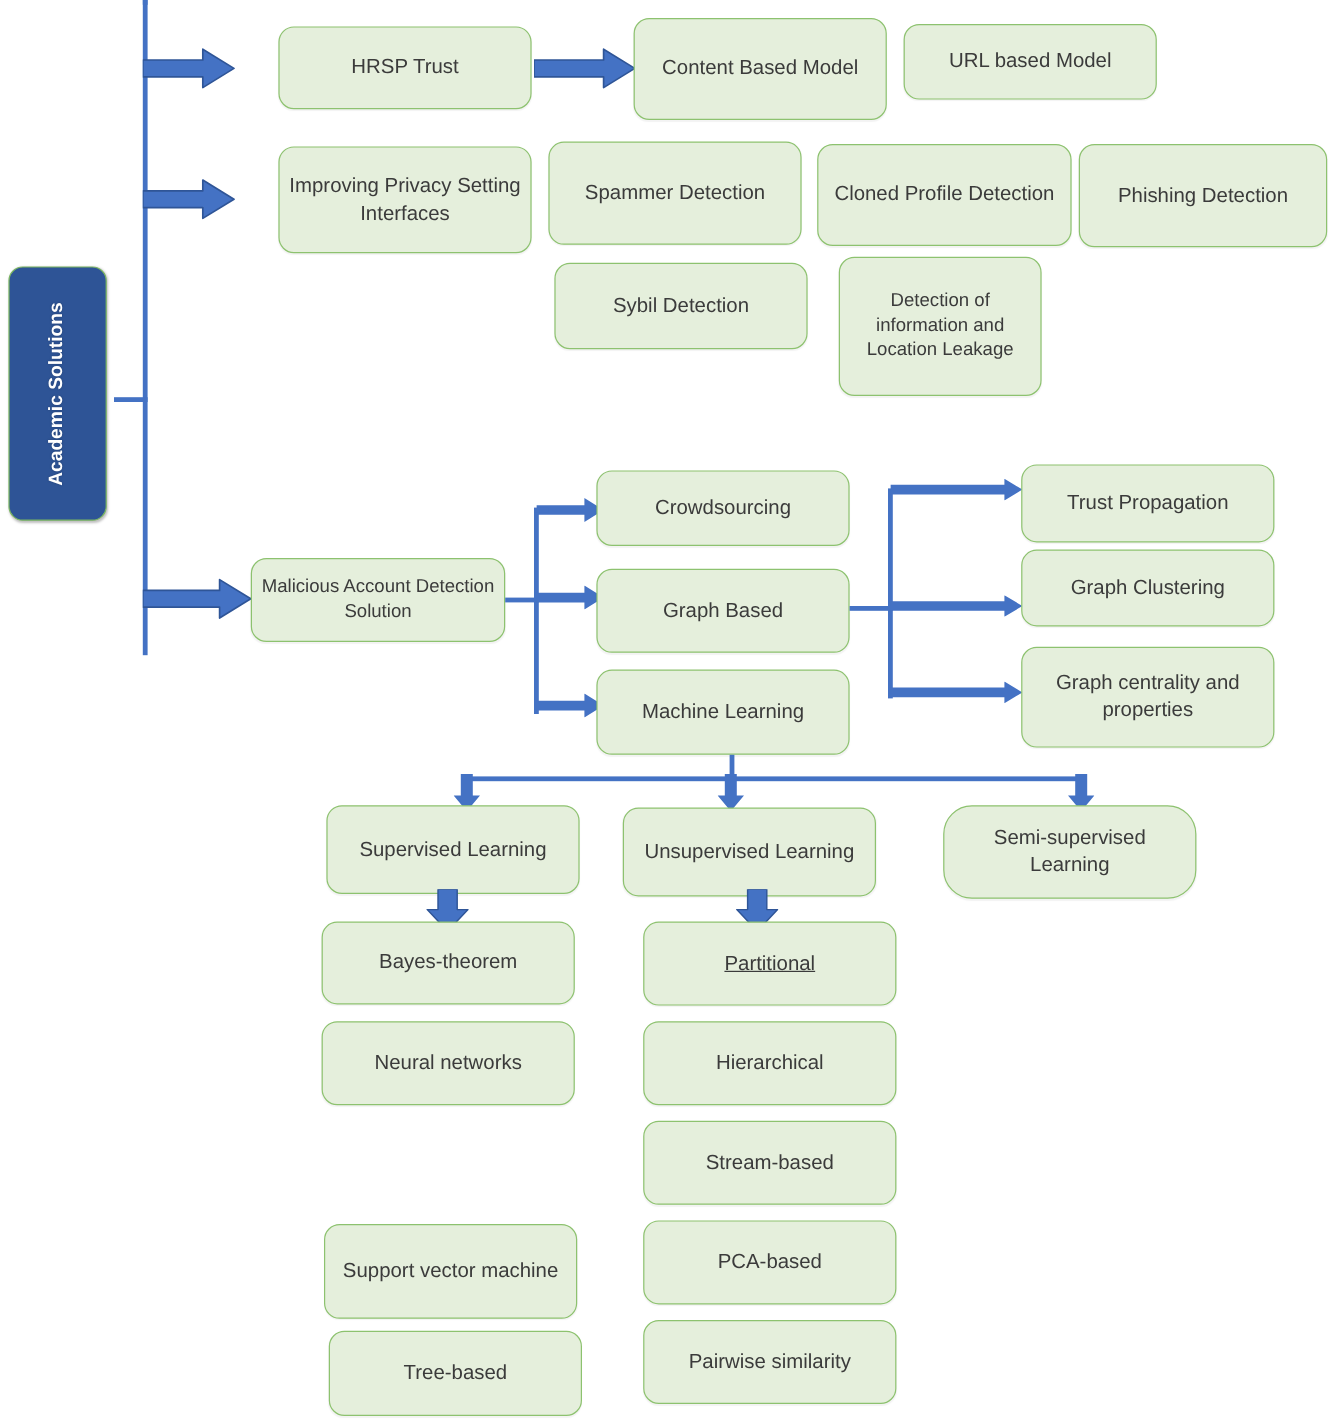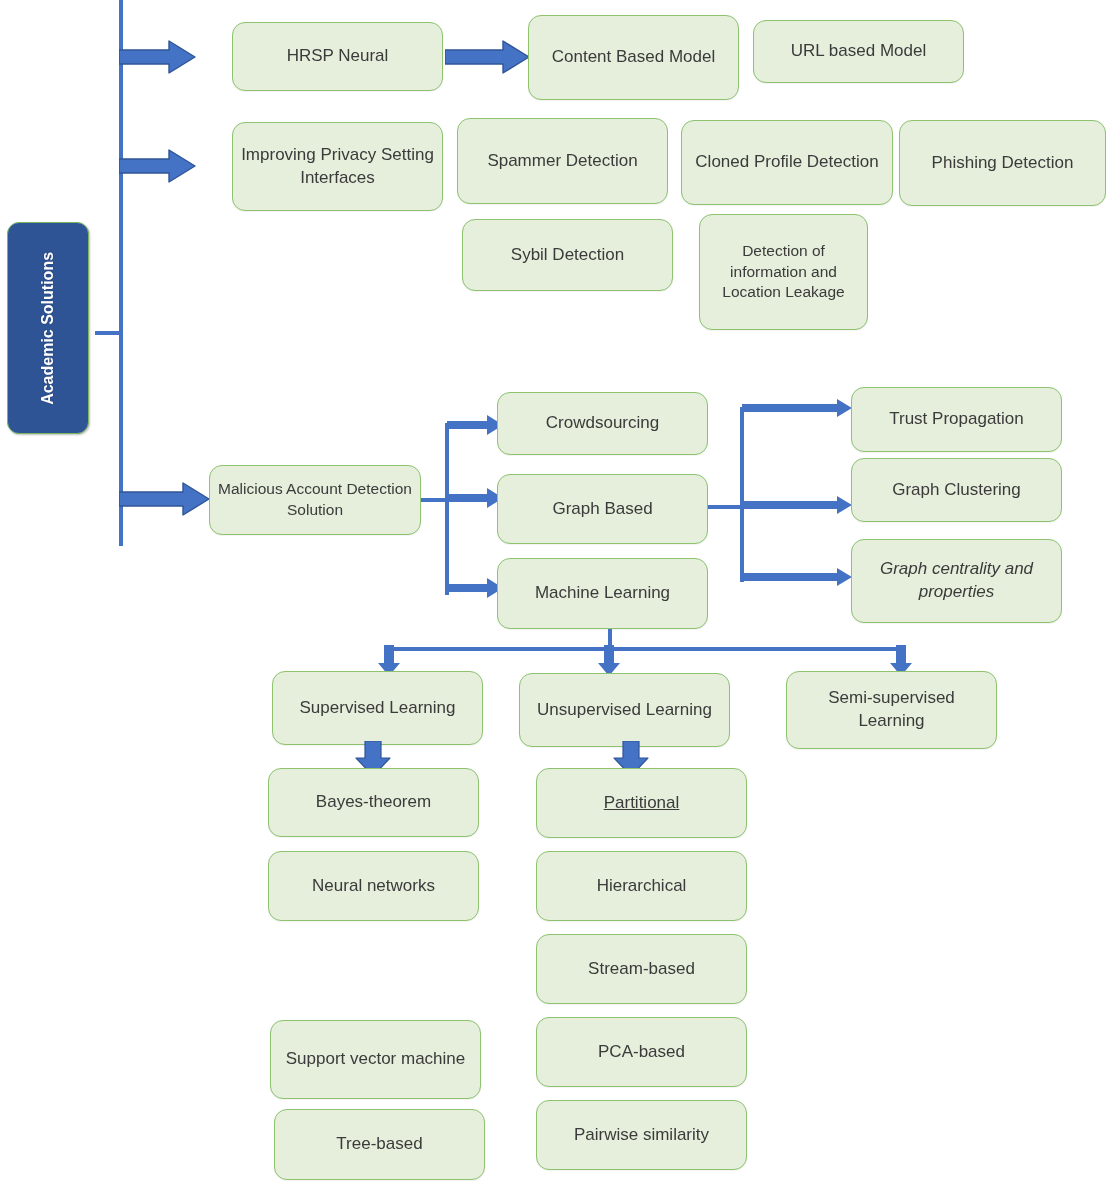--- a/index.html
+++ b/index.html
@@ -83,21 +83,21 @@
     </svg>
   </div>
 
   <div class="arr" style="left:119px;top:481px;width:92px;height:36px;">
     <svg width="92" height="36" viewBox="0 0 92 36">
       <path d="M0,11 L64,11 L64,2 L90,18 L64,34 L64,25 L0,25 Z" fill="#4472c4" stroke="#2f5597" stroke-width="1.4" stroke-linejoin="round"></path>
     </svg>
   </div>
 
   <div class="node" style="left:232px;top:22px;width:211px;height:69px;">
-    <span>HRSP Neural</span>
+    <span>HRSP Trust</span>
   </div>
 
   <div class="arr" style="left:445px;top:39px;width:86px;height:36px;">
     <svg width="86" height="36" viewBox="0 0 86 36">
       <path d="M0,11 L58,11 L58,2 L84,18 L58,34 L58,25 L0,25 Z" fill="#4472c4" stroke="#2f5597" stroke-width="1.4" stroke-linejoin="round"></path>
     </svg>
   </div>
 
   <div class="node" style="left:528px;top:15px;width:211px;height:85px;">
     <span>Content Based Model</span>
@@ -192,21 +192,21 @@
   </div>
 
   <div class="node" style="left:851px;top:387px;width:211px;height:65px;">
     <span>Trust Propagation</span>
   </div>
 
   <div class="node" style="left:851px;top:458px;width:211px;height:64px;">
     <span>Graph Clustering</span>
   </div>
 
-  <div class="node" style="left:851px;top:539px;width:211px;height:84px;font-style:italic;">
+  <div class="node" style="left:851px;top:539px;width:211px;height:84px;">
     <span>Graph centrality and properties</span>
   </div>
 
   <div class="ln v" style="left:608px;top:629px;height:22px;"></div>
   <div class="ln h" style="left:388px;top:647px;width:514px;"></div>
 
   <div class="arr" style="left:378px;top:645px;width:22px;height:32px;">
     <svg width="22" height="32" viewBox="0 0 22 32">
       <path d="M6,0 L16,0 L16,18 L22,18 L11,31 L0,18 L6,18 Z" fill="#4472c4"></path>
     </svg>
@@ -225,21 +225,21 @@
   </div>
 
   <div class="node" style="left:272px;top:671px;width:211px;height:74px;">
     <span>Supervised Learning</span>
   </div>
 
   <div class="node" style="left:519px;top:673px;width:211px;height:74px;">
     <span>Unsupervised Learning</span>
   </div>
 
-  <div class="node" style="left:786px;top:671px;width:211px;height:78px;">
+  <div class="node" style="left:786px;top:671px;width:211px;height:78px;border-radius:24px;">
     <span>Semi-supervised Learning</span>
   </div>
 
   <div class="arr" style="left:355px;top:741px;width:36px;height:36px;">
     <svg width="36" height="36" viewBox="0 0 36 36">
       <path d="M10,0 L26,0 L26,17 L35,17 L18,35 L1,17 L10,17 Z" fill="#4472c4" stroke="#2f5597" stroke-width="1.2" stroke-linejoin="round"></path>
     </svg>
   </div>
 
   <div class="arr" style="left:613px;top:741px;width:36px;height:36px;">

